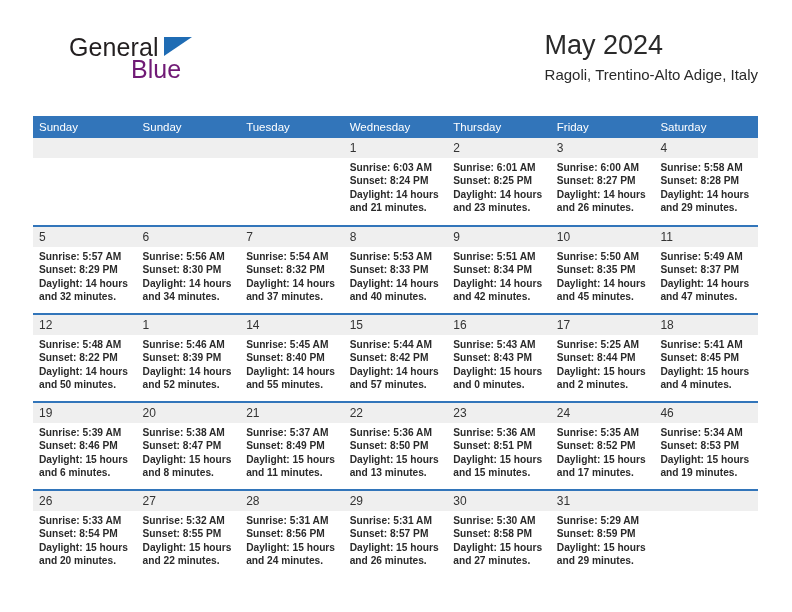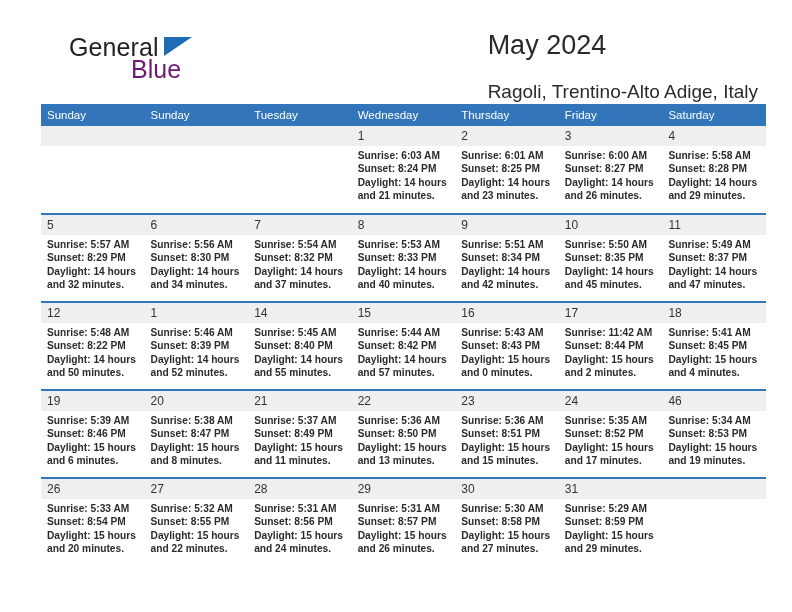--- a/index.html
+++ b/index.html
@@ -56,35 +56,34 @@
     right: 0px; top: 0px;
     text-align: left;
   }
   .cal-title {
     font-size: 27px;
     color: #2a2a2a;
     line-height: 34px;
     white-space: nowrap;
   }
   .cal-subtitle {
-    font-size: 19px;
+    font-size: 15px;
     color: #2a2a2a;
     line-height: 22px;
-    margin-top: 19px;
+    margin-top: 2px;
     white-space: nowrap;
   }
 
   
   .calendar {
     position: absolute;
-    left: 33px; top: 104px;
+    left: 33px; top: 116px;
     width: 725px;
     border-collapse: collapse;
     table-layout: fixed;
-    margin-left: 8px;
   }
   .calendar th {
     background: #3275ba;
     color: #ffffff;
     font-weight: normal;
     font-size: 11.5px;
     text-align: left;
     padding: 5px 0 5px 6px;
     height: 21px;
     border: none;
@@ -313,21 +312,21 @@
             <span class="details">
               <span>Sunrise: 5:43 AM</span>
               <span>Sunset: 8:43 PM</span>
               <span>Daylight: 15 hours</span>
               <span>and 0 minutes.</span>
             </span>
           </td>
           <td class="">
             <span class="daynum">17</span>
             <span class="details">
-              <span>Sunrise: 11:42 AM</span>
+              <span>Sunrise: 5:25 AM</span>
               <span>Sunset: 8:44 PM</span>
               <span>Daylight: 15 hours</span>
               <span>and 2 minutes.</span>
             </span>
           </td>
           <td class="">
             <span class="daynum">18</span>
             <span class="details">
               <span>Sunrise: 5:41 AM</span>
               <span>Sunset: 8:45 PM</span>

